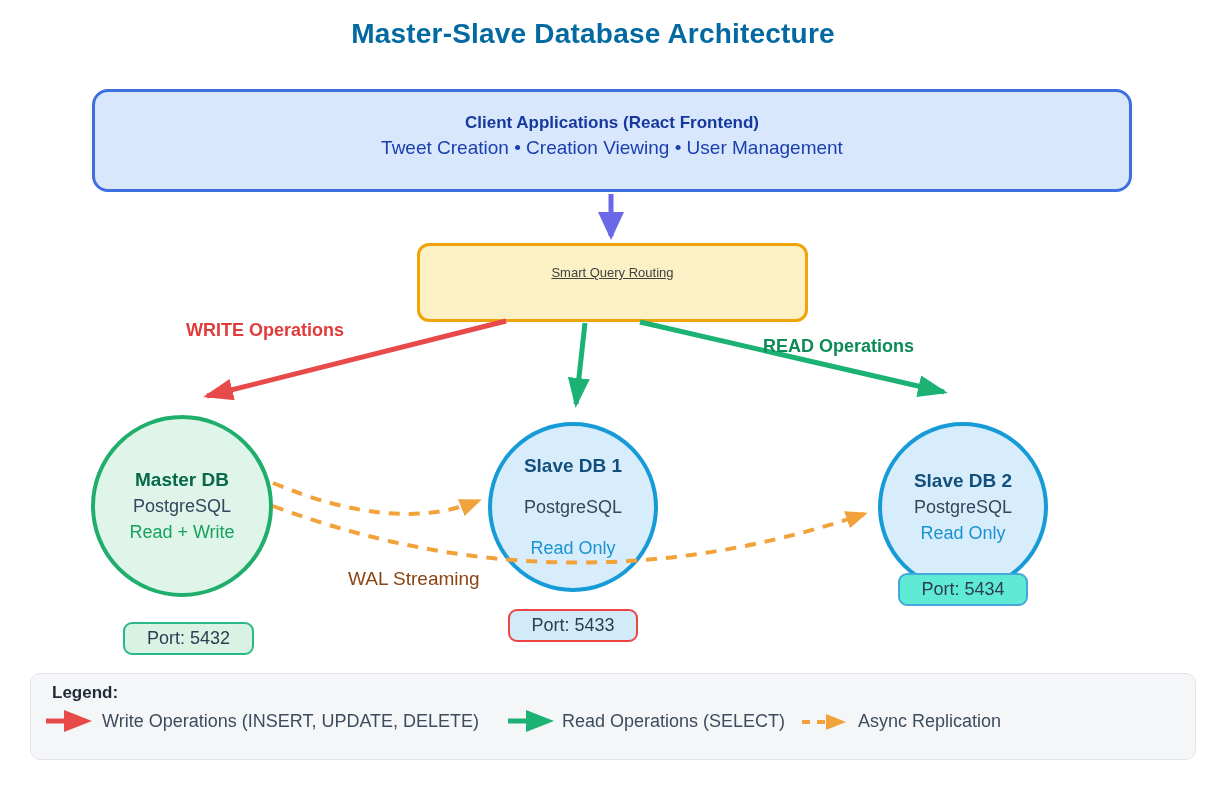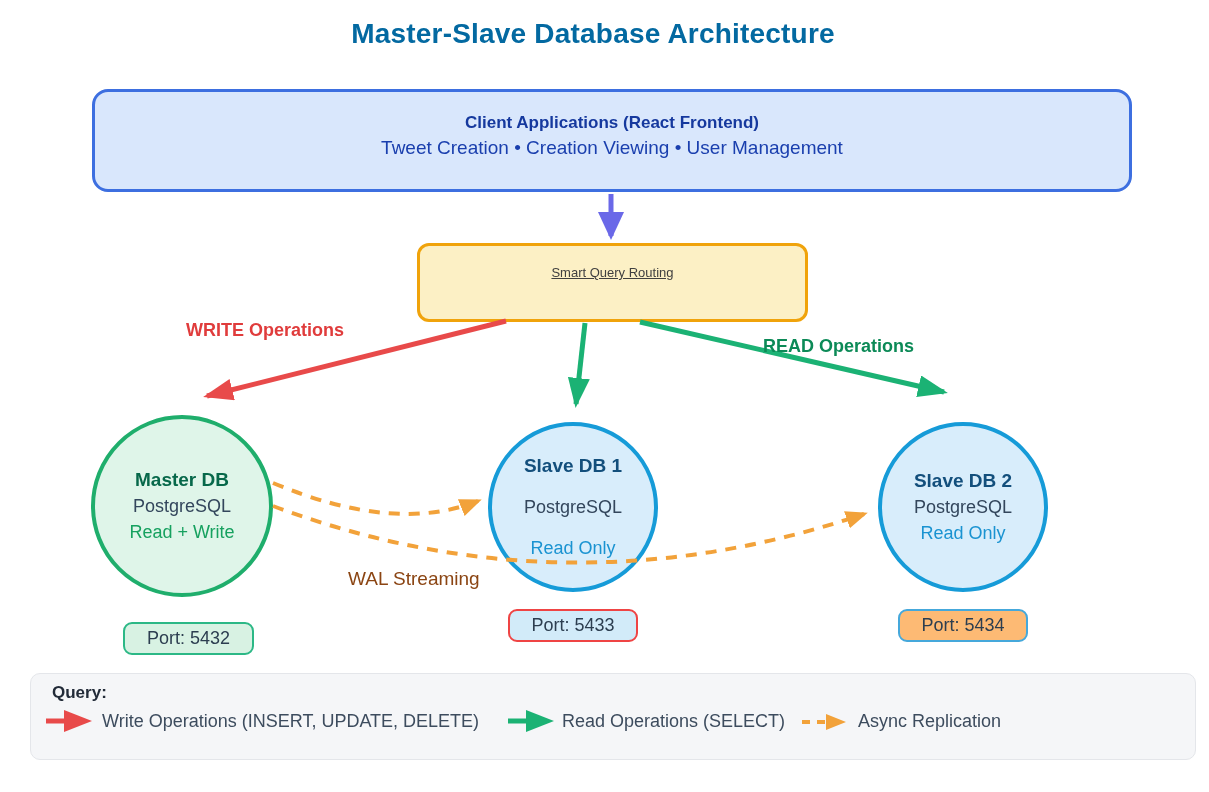--- a/index.html
+++ b/index.html
@@ -36,21 +36,21 @@
   .db-master .db-name{color:#07684a;}
   .db-master .db-mode{color:#16a15f;}
   .db-slave1 .db-name,.db-slave2 .db-name{color:#134f7c;}
   .db-slave1 .db-mode,.db-slave2 .db-mode{color:#1a93d1;}
 
   
   .port-badge{box-sizing:border-box;height:33px;border-radius:9px;text-align:center;
     font-size:18px;color:#2c3e50;line-height:29px;z-index:1;}
   .port-master{left:117px;top:622px;width:131px;background:#d8f2e3;border:2px solid #2cb886;margin-left:6px;}
   .port-slave1{left:508px;top:609px;width:130px;background:#d2ebf9;border:2px solid #ef4444;}
-  .port-slave2{left:898px;top:609px;width:130px;background:#fdba74;border:2px solid #45a8db;}
+  .port-slave2{left:898px;top:573px;width:130px;background:#5eead4;border:2px solid #45a8db;}
 
   
   .edge-label{font-size:18px;font-weight:bold;z-index:3;white-space:nowrap;}
   #write-label{left:186px;top:320px;color:#e03c3c;}
   #read-label{left:763px;top:336px;color:#0c8a57;}
   #wal-label{left:348px;top:568px;color:#8b4513;font-weight:normal;font-size:19px;z-index:3;white-space:nowrap;}
 
   
   #edges{left:0;top:0;z-index:2;pointer-events:none;}
 
@@ -130,21 +130,21 @@
     <path d="M 273 483 Q 395 534 478 501" fill="none" stroke="#f2a23a" stroke-width="4" stroke-dasharray="11 9" marker-end="url(#head-orange)"></path>
 
     <path d="M 273 506 Q 565 615 864 514" fill="none" stroke="#f2a23a" stroke-width="4" stroke-dasharray="11 9" marker-end="url(#head-orange)"></path>
   </svg>
 
   <div id="write-label" class="abs edge-label">WRITE Operations</div>
   <div id="read-label" class="abs edge-label">READ Operations</div>
   <div id="wal-label" class="abs">WAL Streaming</div>
 
   <div class="abs legend-box"></div>
-  <div class="abs legend-title">Query:</div>
+  <div class="abs legend-title">Legend:</div>
 
   <svg id="legend-icon-write" class="abs legend-icon" width="50" height="26" viewBox="0 0 50 26">
     <line x1="0" y1="13" x2="24" y2="13" stroke="#e84a4a" stroke-width="5"></line>
     <path d="M18,2 L46,13 L18,24 z" fill="#e84a4a"></path>
   </svg>
   <div id="legend-label-write" class="abs legend-label">Write Operations (INSERT, UPDATE, DELETE)</div>
 
   <svg id="legend-icon-read" class="abs legend-icon" width="50" height="26" viewBox="0 0 50 26">
     <line x1="0" y1="13" x2="24" y2="13" stroke="#1bb274" stroke-width="5"></line>
     <path d="M18,2 L46,13 L18,24 z" fill="#1bb274"></path>

